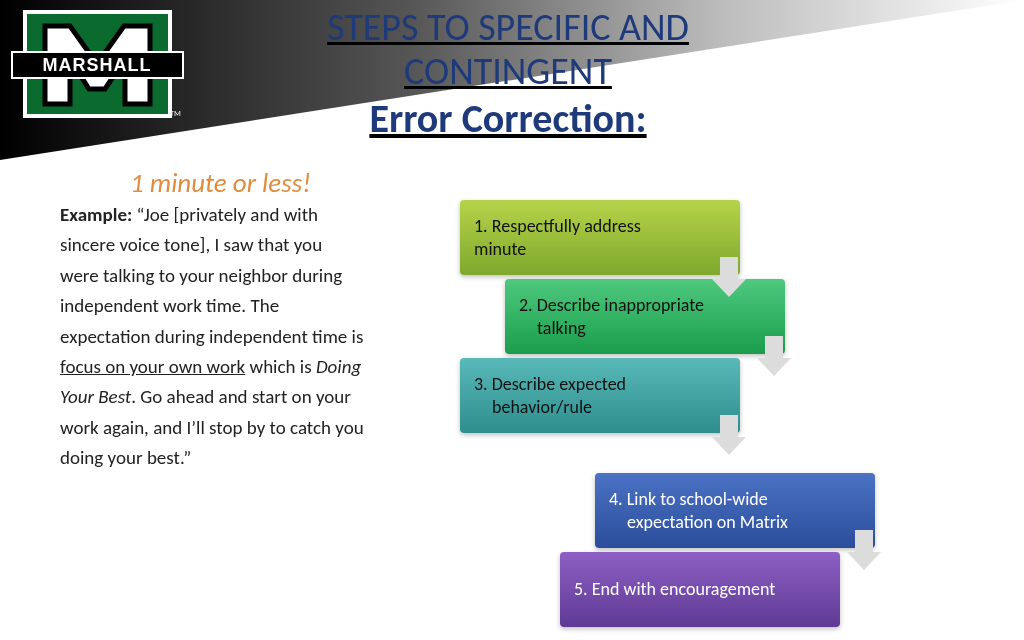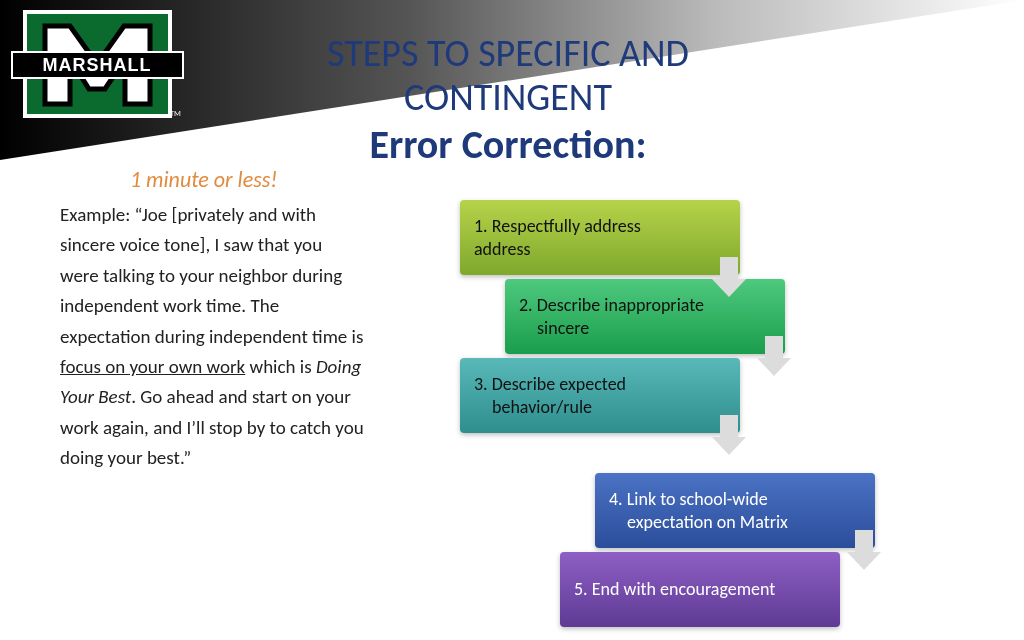--- a/index.html
+++ b/index.html
@@ -25,56 +25,57 @@
   
   .logo {
     position: absolute;
     top: 4px; left: 10px;
     width: 175px; height: 120px;
   }
   .logo svg { width: 100%; height: 100%; }
 
   .title-block {
     position: absolute;
-    top: 32px; left: 0; width: 1016px;
+    top: 6px; left: 0; width: 1016px;
     text-align: center;
+    text-decoration: underline;
   }
   .title-line1, .title-line2 {
     font-size: 38px;
     color: #1f3a7a;
     font-weight: 400;
     line-height: 1.15;
   }
   .title-line3 {
     font-size: 40px;
     color: #1f3a7a;
     font-weight: 700;
     line-height: 1.2;
     margin-top: 2px;
   }
 
   .subtitle {
     position: absolute;
     top: 166px;
     left: 130px;
-    font-size: 22px;
+    font-size: 27px;
     font-style: italic;
     color: #e08b3e;
   }
 
   .example {
     position: absolute;
     top: 200px;
     left: 60px;
     width: 305px;
     font-size: 19px;
     color: #222;
     line-height: 1.6;
   }
-  .example .lbl { font-weight: 400; }
+  .example .lbl { font-weight: 700; }
   .u { text-decoration: underline; }
   .i { font-style: italic; }
 
   
   .steps {
     position: absolute;
     top: 200px;
     left: 460px;
     width: 520px;
   }
@@ -147,32 +148,32 @@
 
 <div class="example">
   <span class="lbl">Example:</span><span> “Joe [privately and with sincere voice tone], I saw that you were talking to your neighbor during independent work time.  The expectation during independent time is </span><span class="u">focus on your own work</span><span> which is </span><span class="i">Doing Your Best</span><span>. Go ahead and start on your work again, and I’ll stop by to catch you doing your best.”</span>
 </div>
 
 <div class="steps">
 
   <div class="step s1">
     <span class="txt">
       <span>1. Respectfully address</span><br>
-      <span>address</span>
+      <span>minute</span>
     </span>
     <div class="arrow">
       <div class="arrow-body"></div>
         <div class="arrow-head"></div>
     </div>
   </div>
 
   <div class="step s2">
     <span class="txt">
       <span>2. Describe inappropriate</span><br>
-      <span class="sublines">sincere</span>
+      <span class="sublines">talking</span>
     </span>
     <div class="arrow">
       <div class="arrow-body"></div>
         <div class="arrow-head"></div>
     </div>
   </div>
 
   <div class="step s3">
     <span class="txt">
       <span>3. Describe expected</span><br>

